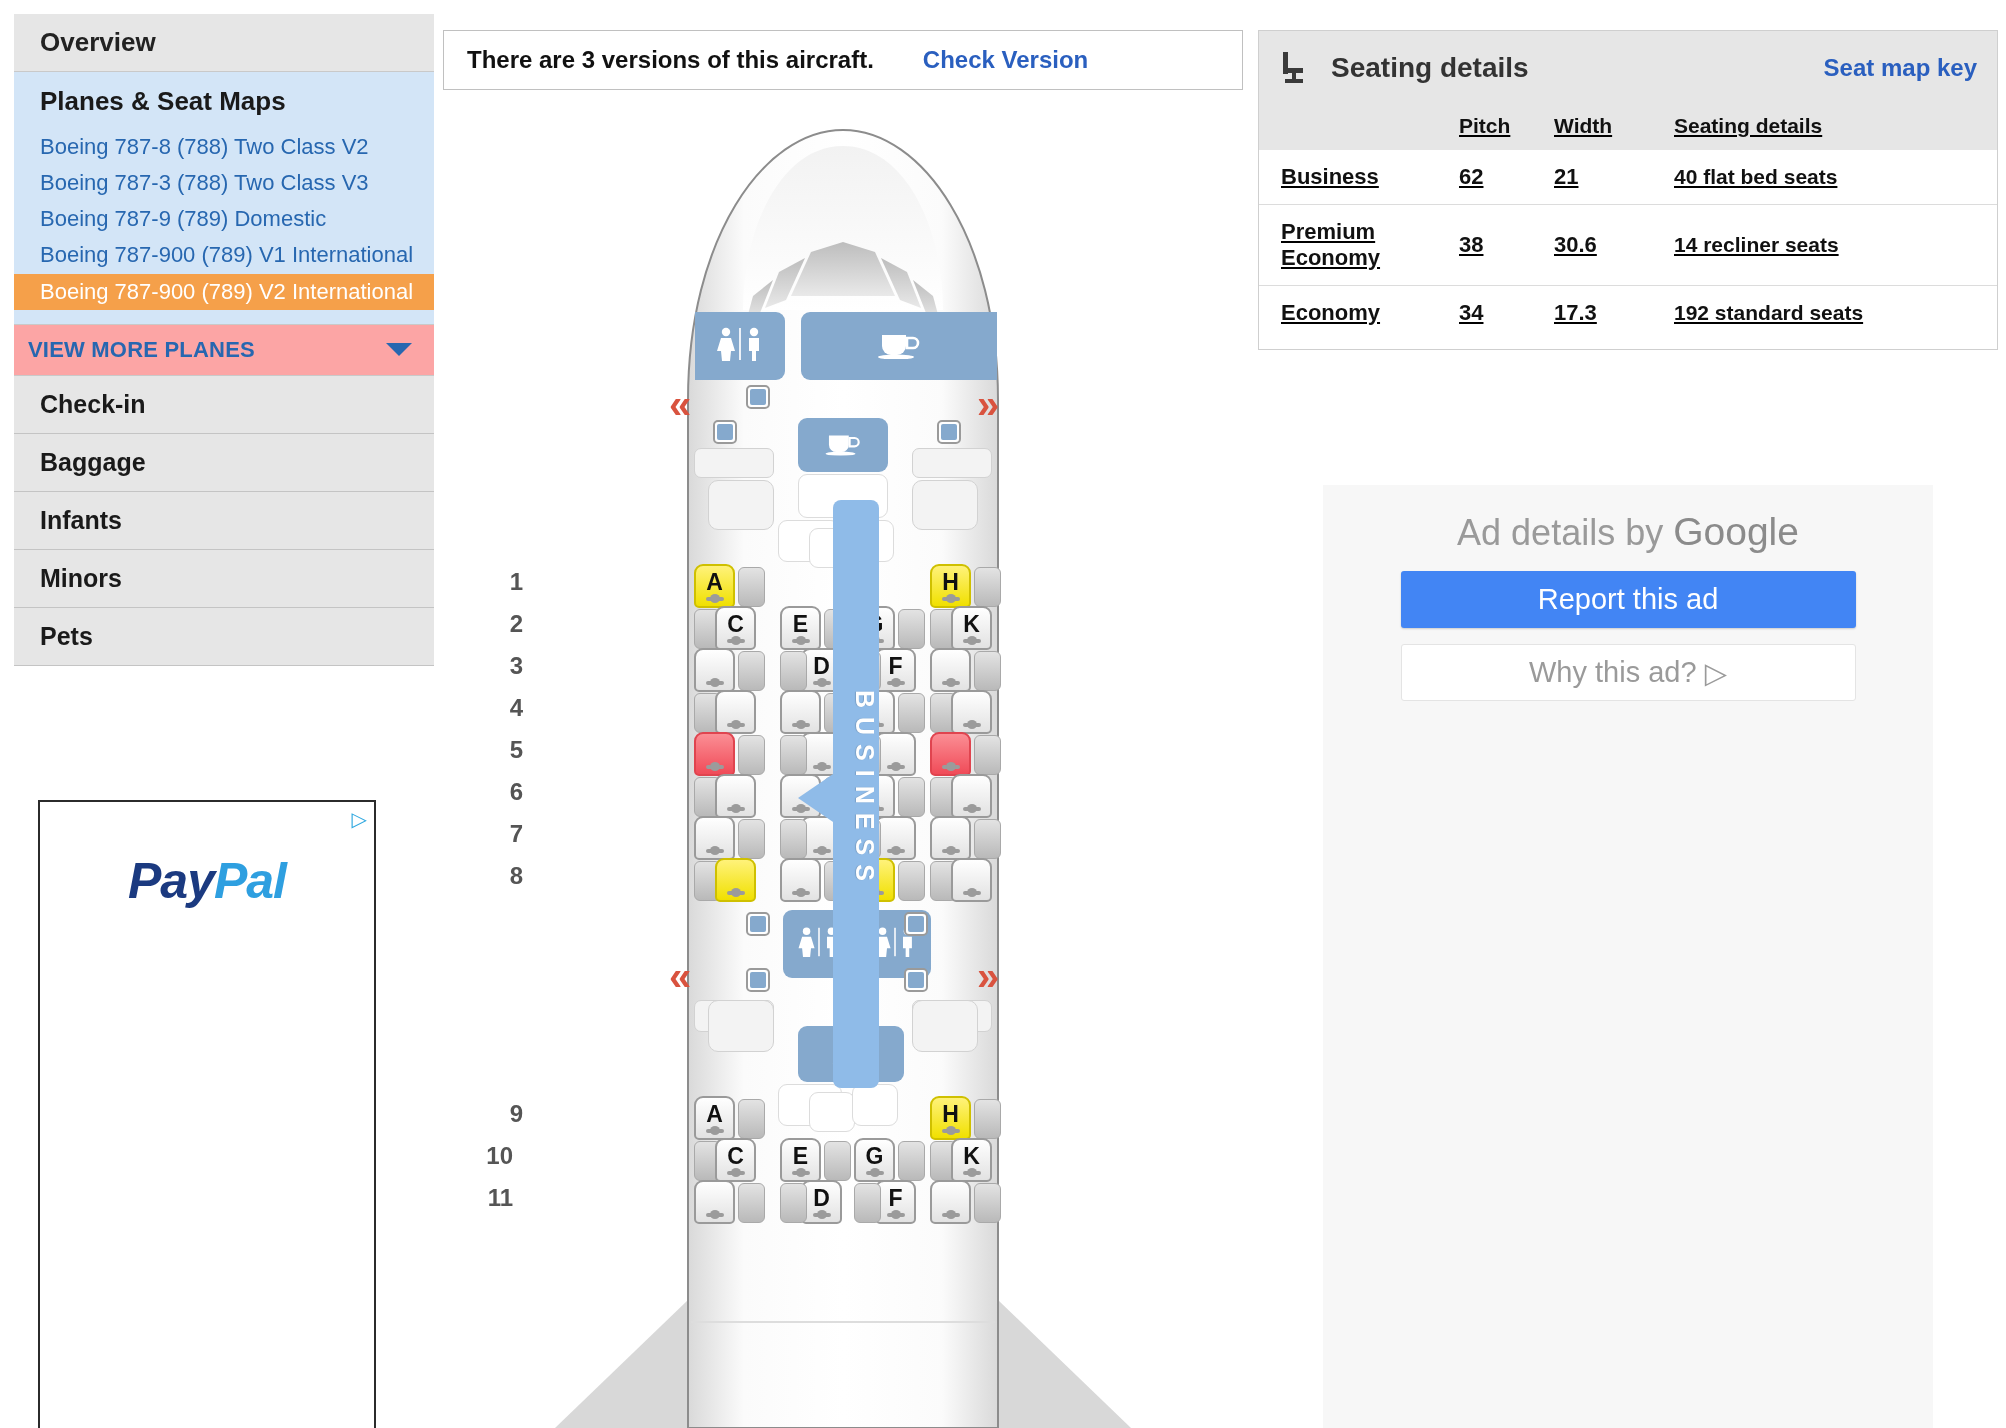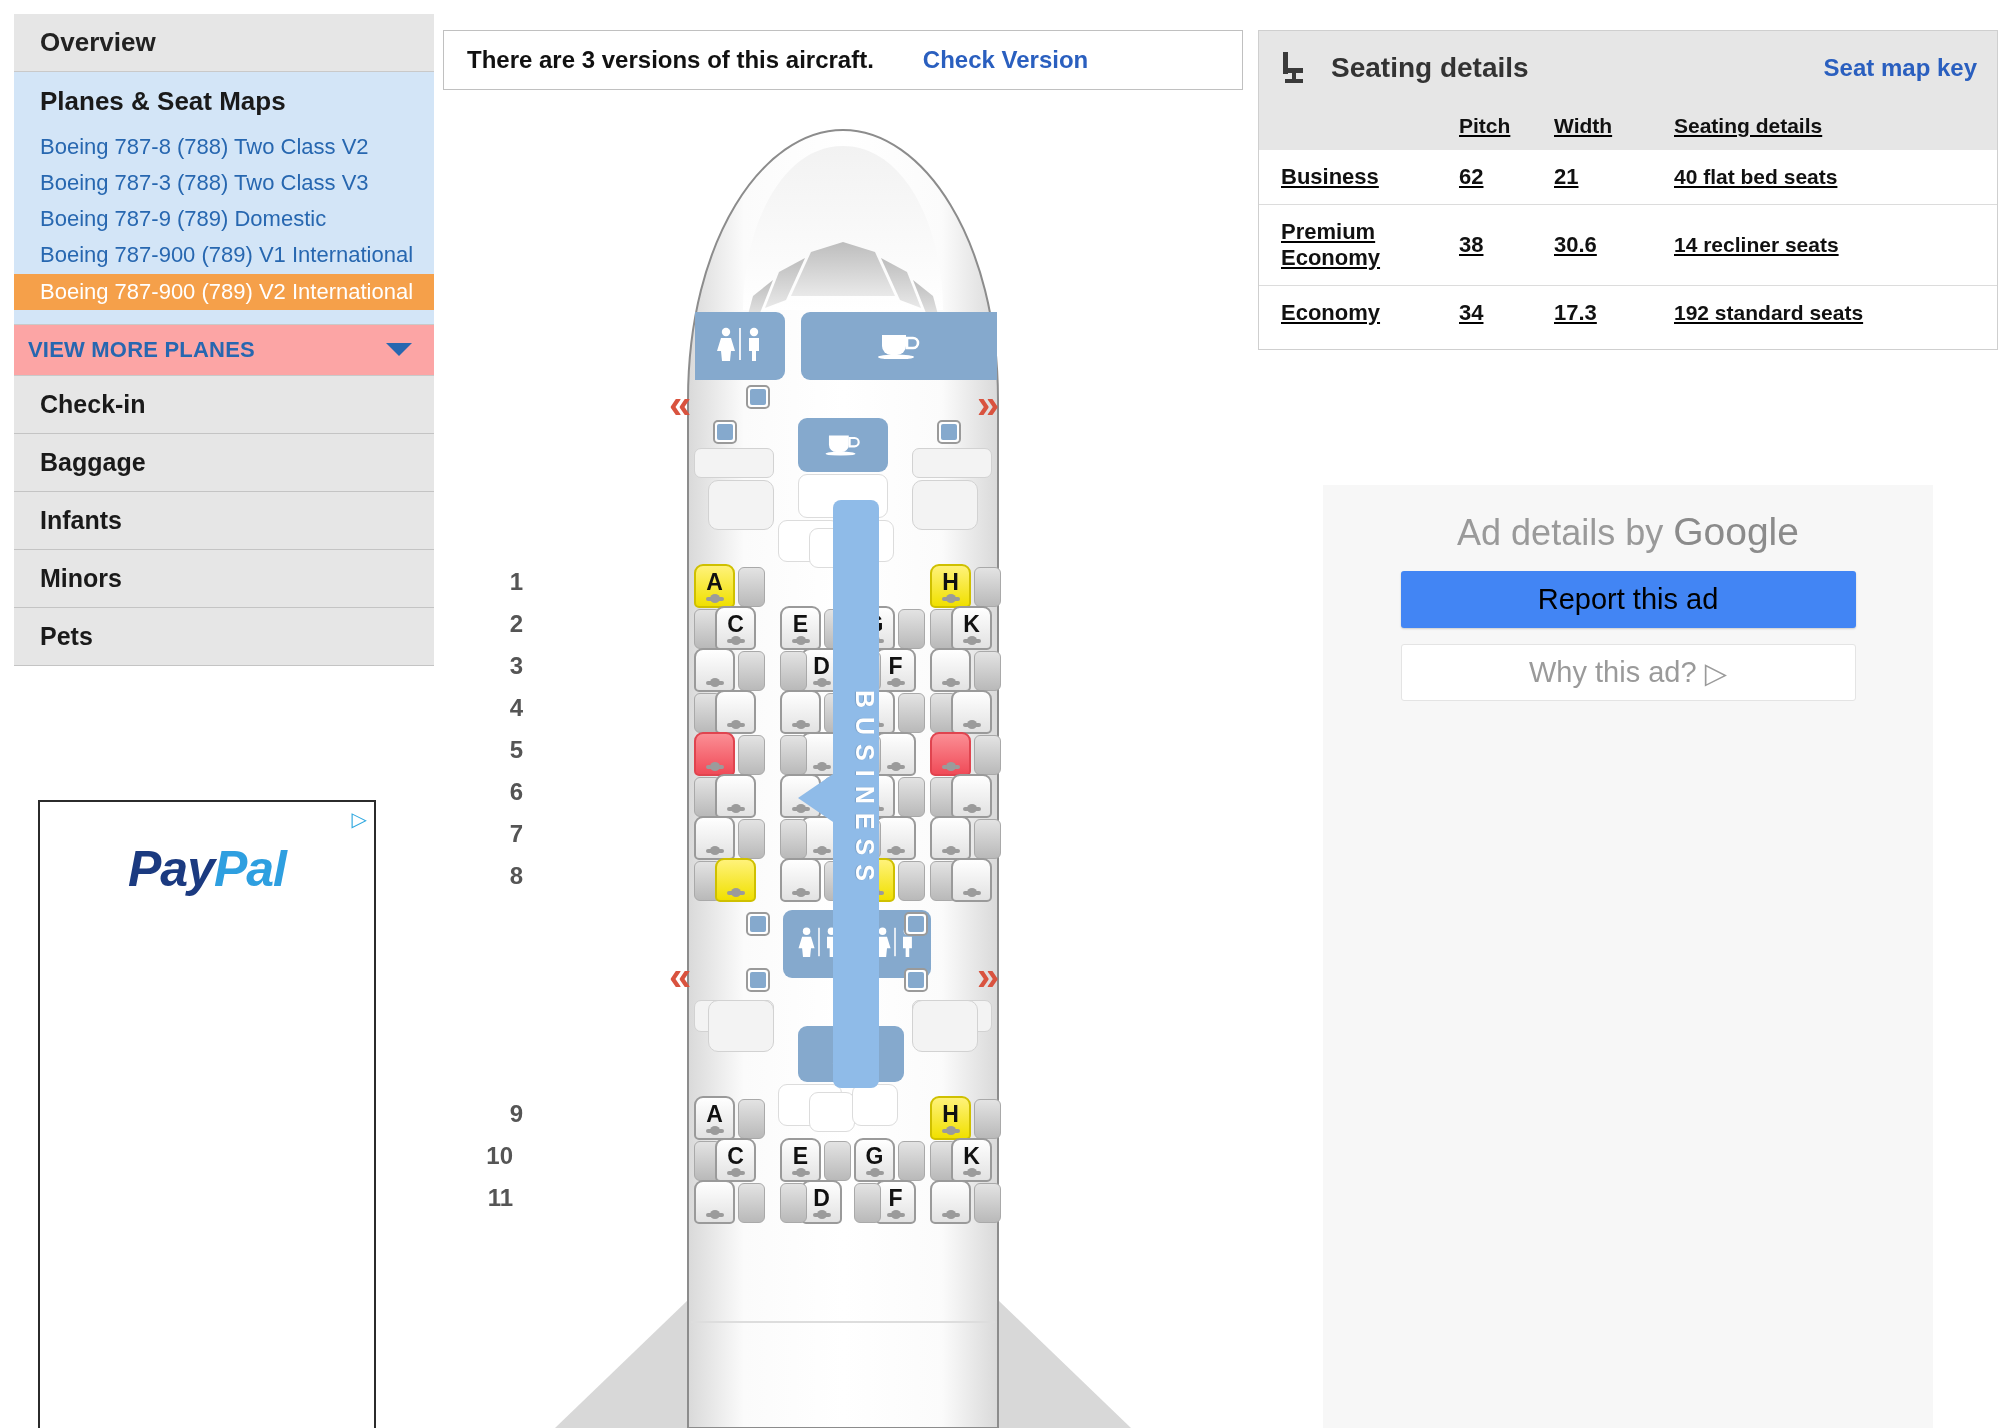--- a/index.html
+++ b/index.html
@@ -36,21 +36,21 @@
     background:#e6e6e6; border-bottom:1px solid #c4c4c4;
     padding:14px 0 14px 26px; font-size:25px; font-weight:bold; color:#1a1a1a;
   }
 
   
   #paypal-ad {
     position:absolute; left:38px; top:800px; width:338px; height:700px;
     background:#fff; border:2px solid #2b2b2b; overflow:hidden;
   }
   .ad-choice { position:absolute; right:7px; top:5px; font-size:20px; color:#2fa8e0; }
-  .pp-logo { text-align:center; margin-top:38px; font-size:50px; font-weight:bold; font-style:italic; letter-spacing:-1px; }
+  .pp-logo { text-align:center; margin-top:50px; font-size:50px; font-weight:bold; font-style:italic; letter-spacing:-1px; }
   .pp-a { color:#1b3a80; } .pp-b { color:#2e9fe0; }
   .pp-copy { margin:170px 0 0 32px; font-size:45px; color:#2fa8e0; line-height:1.2; }
 
   
   #version-banner {
     position:absolute; left:443px; top:30px; width:800px; height:60px;
     background:#fff; border:1px solid #c0c0c0;
     display:flex; align-items:center;
   }
   #version-banner .vtxt { font-size:24px; font-weight:bold; color:#111; margin-left:23px; }
@@ -76,21 +76,21 @@
 
   
   #google-ad {
     position:absolute; left:1323px; top:485px; width:610px; height:943px;
     background:#f7f7f7;
   }
   .ga-title { text-align:center; padding-top:25px; font-size:36px; color:#9a9a9a; }
   .ga-title .g { color:#8b8b8b; font-size:39px; }
   .ga-report {
     margin:17px auto 16px auto; width:455px; height:57px; background:#4285f4;
-    border-radius:3px; color:#000000; font-size:29px; display:flex; align-items:center; justify-content:center;
+    border-radius:3px; color:#ffffff; font-size:29px; display:flex; align-items:center; justify-content:center;
     cursor:pointer; box-shadow:0 1px 2px rgba(0,0,0,.18);
   }
   .ga-why {
     margin:14px auto 0 auto; width:455px; height:57px; background:#fff; border:1px solid #e4e4e4;
     border-radius:3px; color:#9a9a9a; font-size:29px; display:flex; align-items:center; justify-content:center;
     cursor:pointer;
   }
 
   
   #seatmap { position:absolute; left:443px; top:100px; width:800px; height:1328px; overflow:hidden; }

